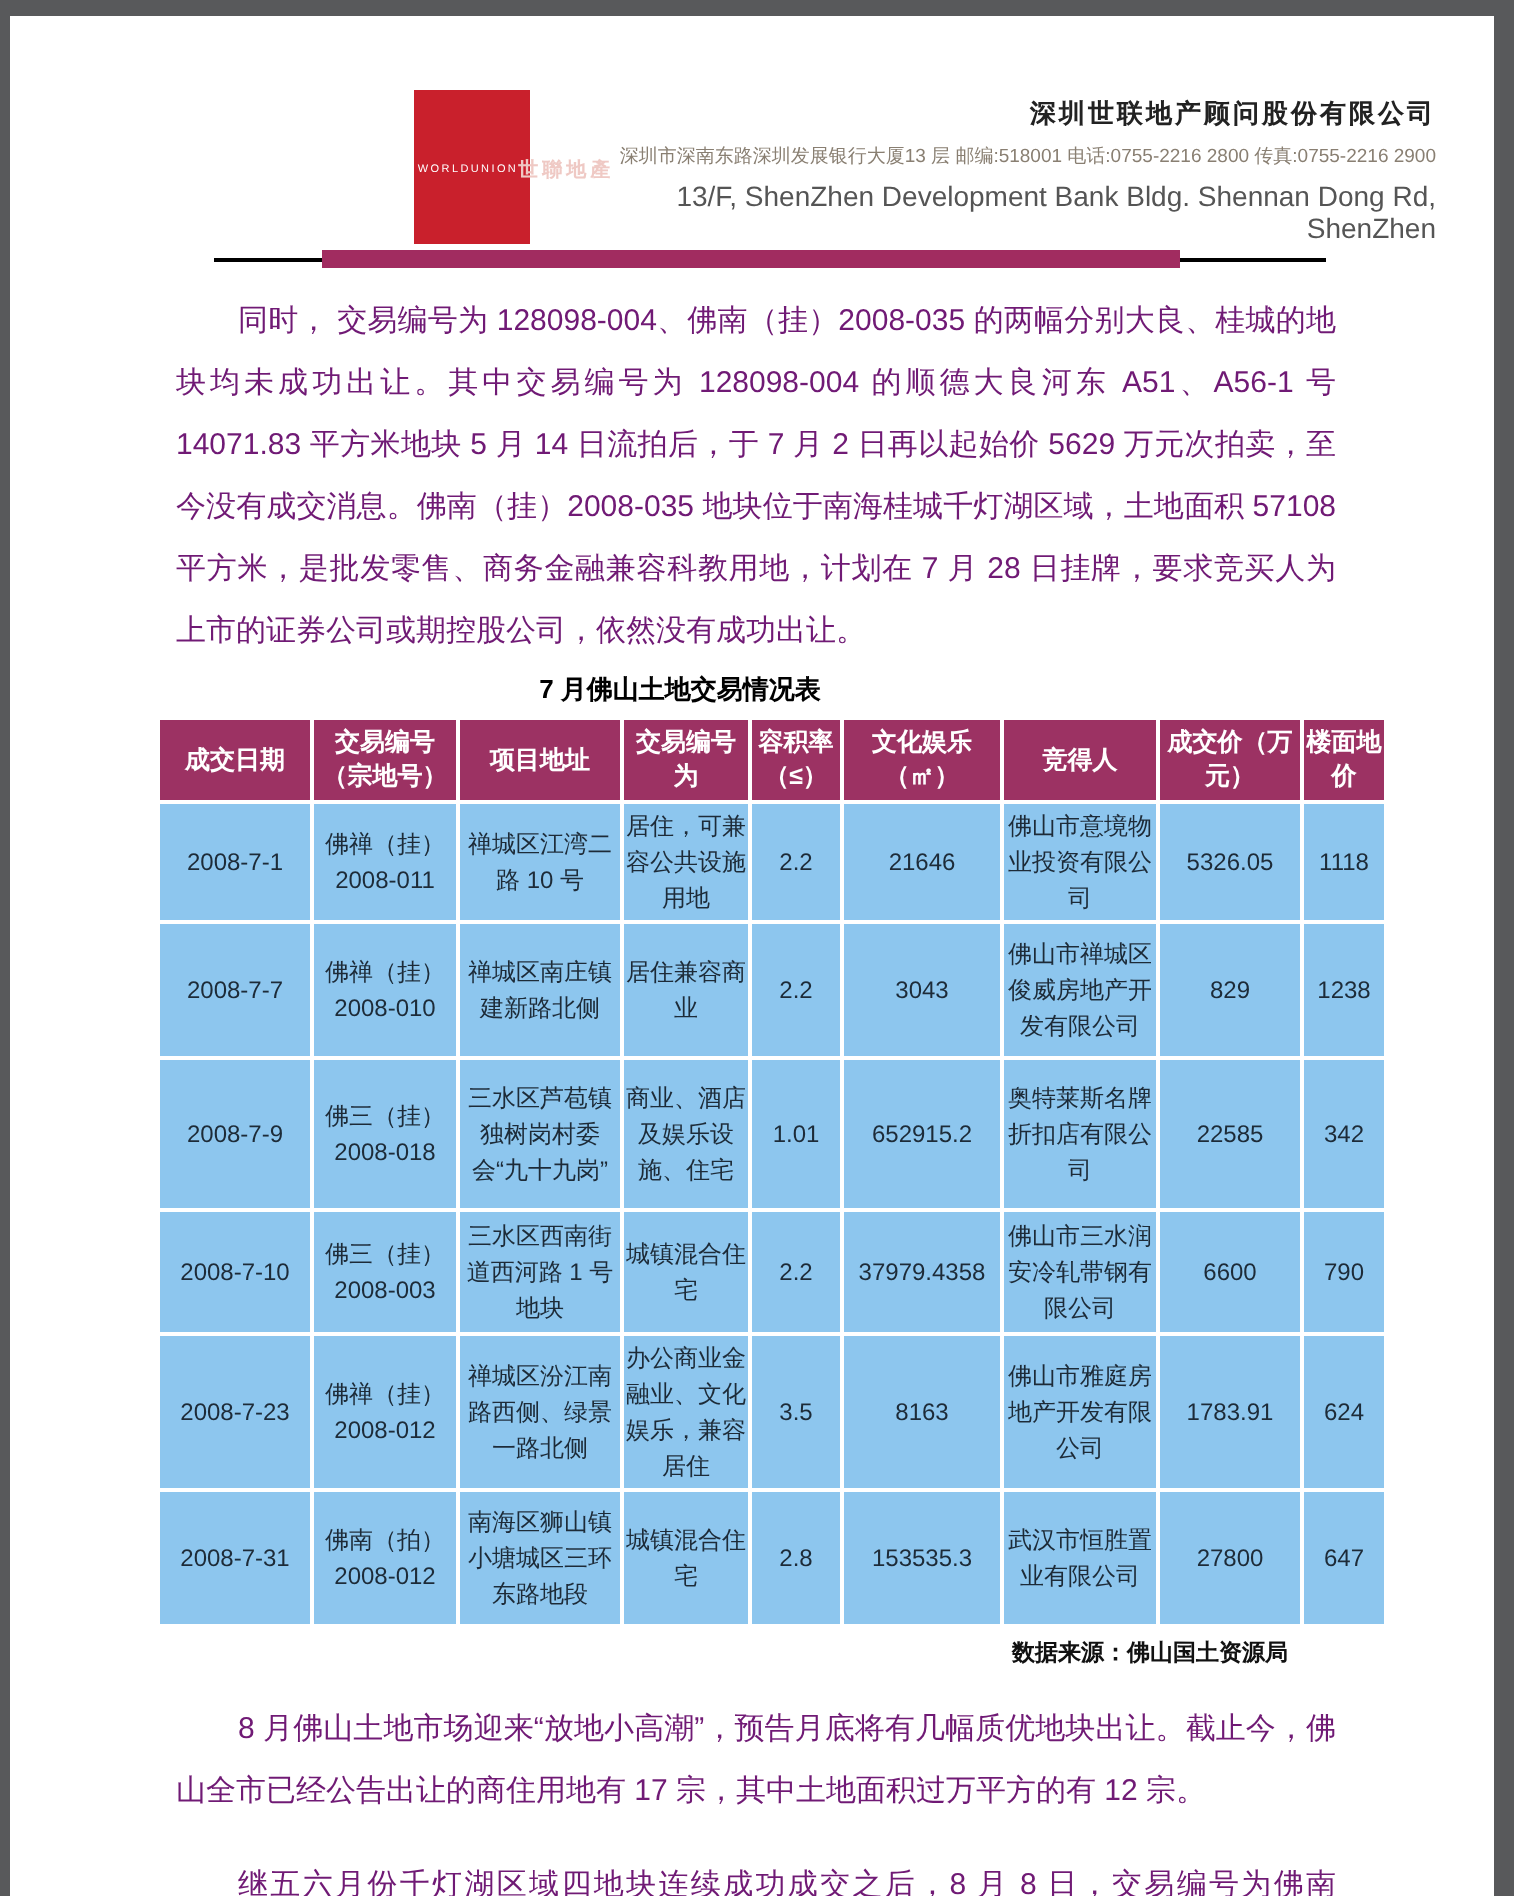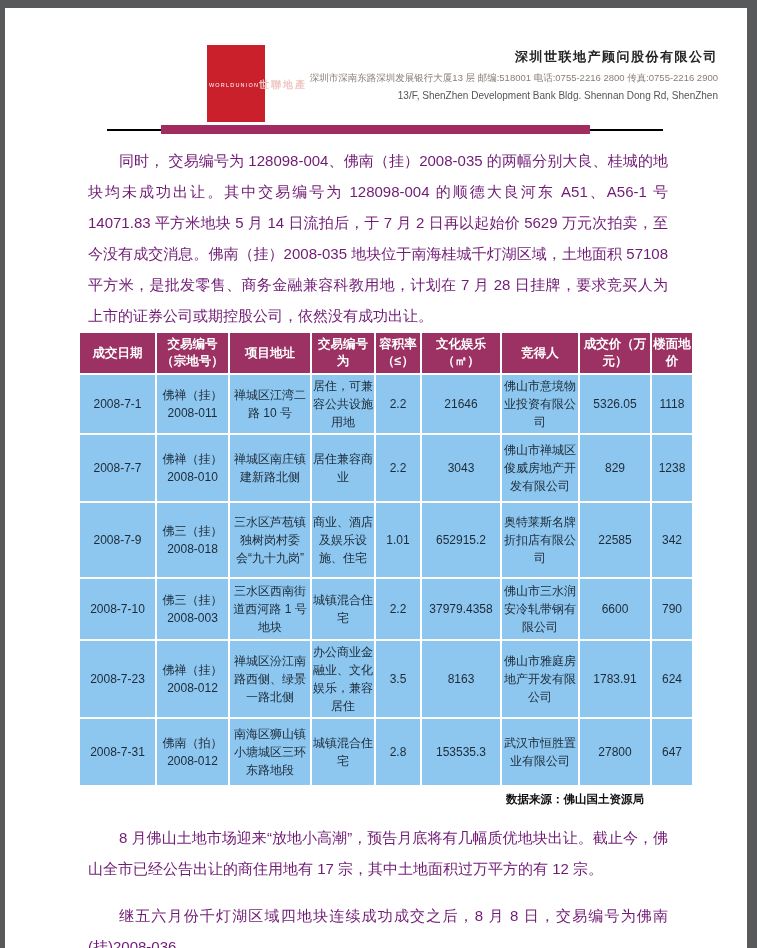--- a/index.html
+++ b/index.html
@@ -32,21 +32,21 @@
     margin-top: 2px; white-space: nowrap;
   }
   .logo-brand-cn {
     color: #efc9c4; font-size: 10px; font-weight: bold;
     letter-spacing: 2px; margin-top: 2px; white-space: nowrap;
   }
   .letterhead-text { position: absolute; left: 273px; top: 40px; width: 440px; text-align: right; }
   .company-cn { font-size: 13px; font-weight: bold; color: #222; letter-spacing: 1.5px; }
   .company-en { font-size: 10.5px; color: #333; margin-top: 5px; }
   .address-cn { font-size: 9.5px; color: #897f72; margin-top: 6px; white-space: nowrap; }
-  .address-en { font-size: 10px; color: #555; margin-top: 5px; }
+  .address-en { font-size: 14px; color: #555; margin-top: 5px; }
 
   
   .divider { position: relative; height: 16px; }
   .divider-line {
     position: absolute; left: 102px; top: 9px;
     width: 556px; height: 2px; background: #000;
   }
   .divider-bar {
     position: absolute; left: 156px; top: 5px;
     width: 429px; height: 9px;
@@ -129,20 +129,21 @@
 
   <div class="divider">
     <div class="divider-line"></div>
     <div class="divider-bar"></div>
   </div>
 
   <div class="content">
 
     <p class="para para-1">同时， 交易编号为 128098-004、佛南（挂）2008-035 的两幅分别大良、桂城的地块均未成功出让。其中交易编号为 128098-004 的顺德大良河东 A51、A56-1 号 14071.83 平方米地块 5 月 14 日流拍后，于 7 月 2 日再以起始价 5629 万元次拍卖，至今没有成交消息。佛南（挂）2008-035 地块位于南海桂城千灯湖区域，土地面积 57108 平方米，是批发零售、商务金融兼容科教用地，计划在 7 月 28 日挂牌，要求竞买人为上市的证券公司或期控股公司，依然没有成功出让。</p>
 
+    <div class="table-title">7 月佛山土地交易情况表</div>
 
     <table class="land-table">
       <colgroup>
         <col style="width:77px">
           <col style="width:73px">
           <col style="width:82px">
         <col style="width:64px">
           <col style="width:46px">
           <col style="width:80px">
         <col style="width:78px">

